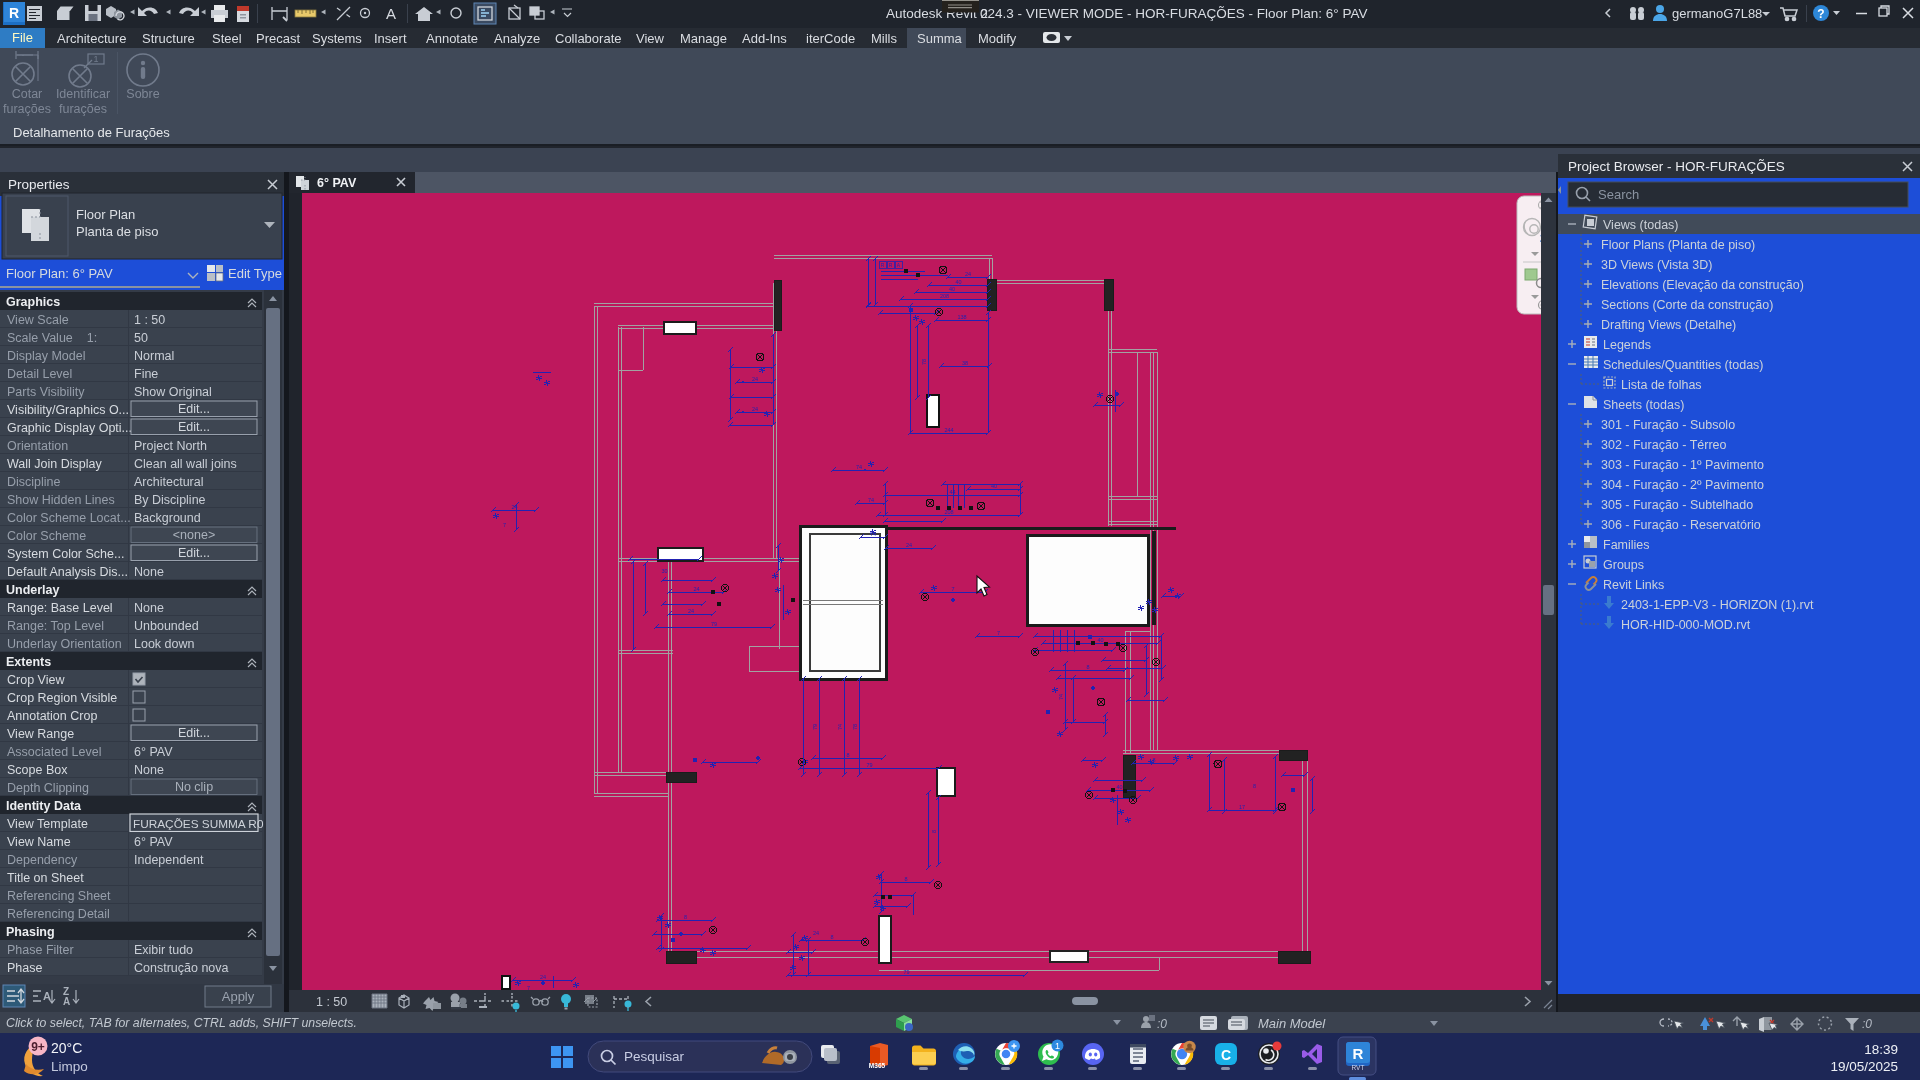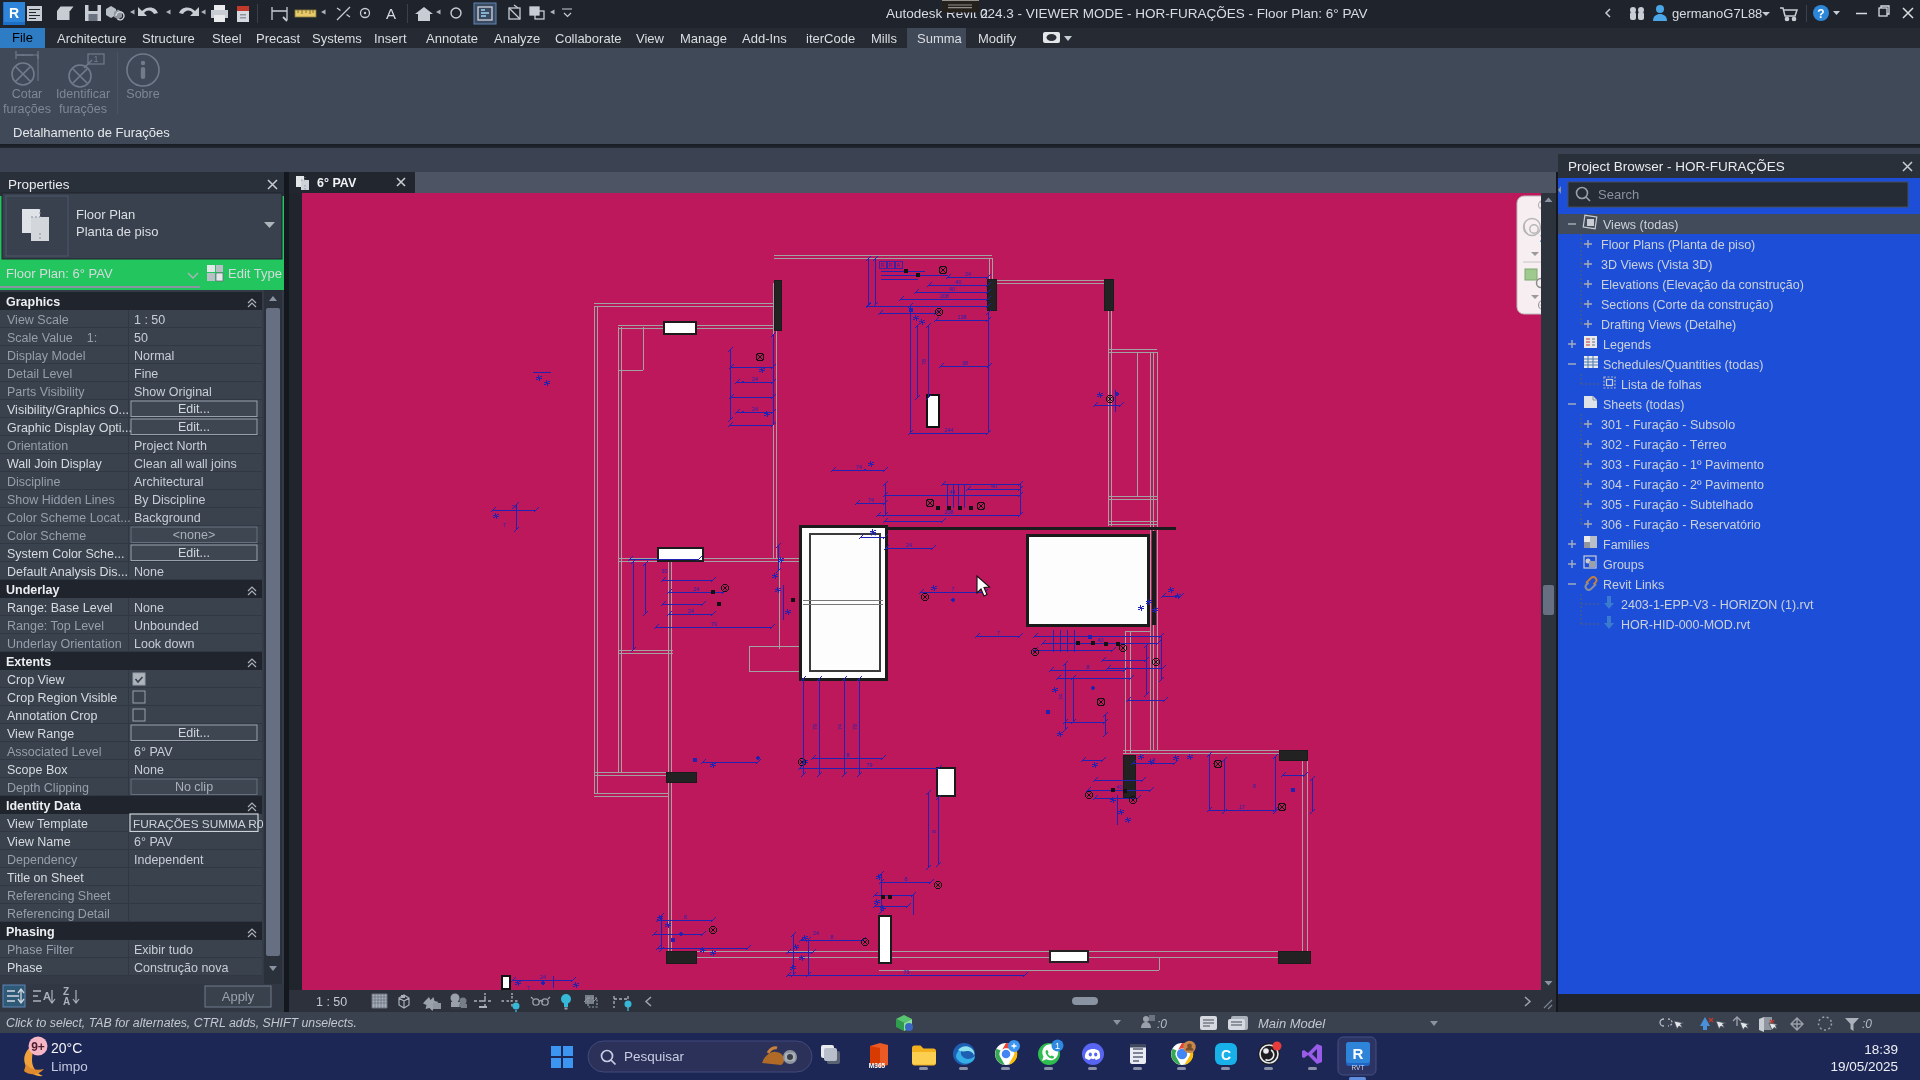--- a/index.html
+++ b/index.html
@@ -2,21 +2,21 @@
 <html><head>
 <meta charset="utf-8">
 <style>
 html,body{margin:0;padding:0;width:1920px;height:1080px;overflow:hidden;background:#20242c;font-family:"Liberation Sans",sans-serif;}
 *{box-sizing:border-box;}
 .abs{position:absolute;}
 #titlebar{left:0;top:0;width:1920px;height:28px;background:#1f242c;}
 #tabrow{left:0;top:28px;width:1920px;height:20px;background:#262b33;}
 #ribbon{left:0;top:48px;width:1920px;height:98px;background:#404958;border-bottom:2px solid #1a1e25;}
 #substrip{left:0;top:148px;width:1920px;height:24px;background:#3b4352;}
-#props{left:0;top:172px;width:284px;height:840px;background:#22c55e;}
+#props{left:0;top:172px;width:284px;height:840px;background:#1d4ed8;}
 #gapL{left:284px;top:172px;width:5px;height:840px;background:#14171d;}
 #tabstrip{left:289px;top:172px;width:1267px;height:21px;background:#4d5564;}
 #canvas{left:302px;top:193px;width:1252px;height:797px;background:#be185d;}
 #vscroll{left:1541px;top:193px;width:15px;height:797px;background:#2d333d;}
 #bottombar{left:289px;top:990px;width:1267px;height:22px;background:#2c313b;}
 #gapR{left:1556px;top:172px;width:2px;height:840px;background:#14171d;}
 #browser{left:1558px;top:154px;width:362px;height:840px;background:#1d4ed8;}
 #statusbar{left:0;top:1012px;width:1920px;height:21px;background:#3b424f;font-style:italic;}
 #taskbar{left:0;top:1033px;width:1920px;height:47px;background:#1d2756;}
 .t{position:absolute;white-space:nowrap;}
@@ -130,21 +130,21 @@
  <path d="M1833 11l3.5 4 3.5-4z" fill="#c8cdd4"></path>
  <path d="M1856 13.5h11" stroke="#d8dce2" stroke-width="1.5"></path>
  <g stroke="#d8dce2" stroke-width="1.3" fill="none">
   <rect x="1879" y="8" width="8" height="8"></rect>
   <path d="M1881 8v-2h8v8h-2"></path>
  </g>
  <path d="M1903 8l10 10M1913 8l-10 10" stroke="#d8dce2" stroke-width="1.5"></path>
 </svg>
 </div>
 <div id="tabrow" class="abs">
-<div class="t" style="left:0;top:0;width:45px;height:20px;background:#2e7cc4;color:#000000;font-size:13px;text-align:center;line-height:20px;">File</div>
+<div class="t" style="left:0;top:0;width:45px;height:20px;background:#2e7cc4;color:#fef9c3;font-size:13px;text-align:center;line-height:20px;">File</div>
 <div class="t" style="left:907px;top:0;width:59px;height:20px;background:#404958;"></div>
 <svg width="1920" height="20" style="position:absolute;left:0;top:0">
  <g fill="#dadde2" font-size="13" font-family="Liberation Sans">
   <text x="57" y="15">Architecture</text>
   <text x="142" y="15">Structure</text>
   <text x="212" y="15">Steel</text>
   <text x="256" y="15">Precast</text>
   <text x="312" y="15">Systems</text>
   <text x="374" y="15">Insert</text>
   <text x="426" y="15">Annotate</text>

